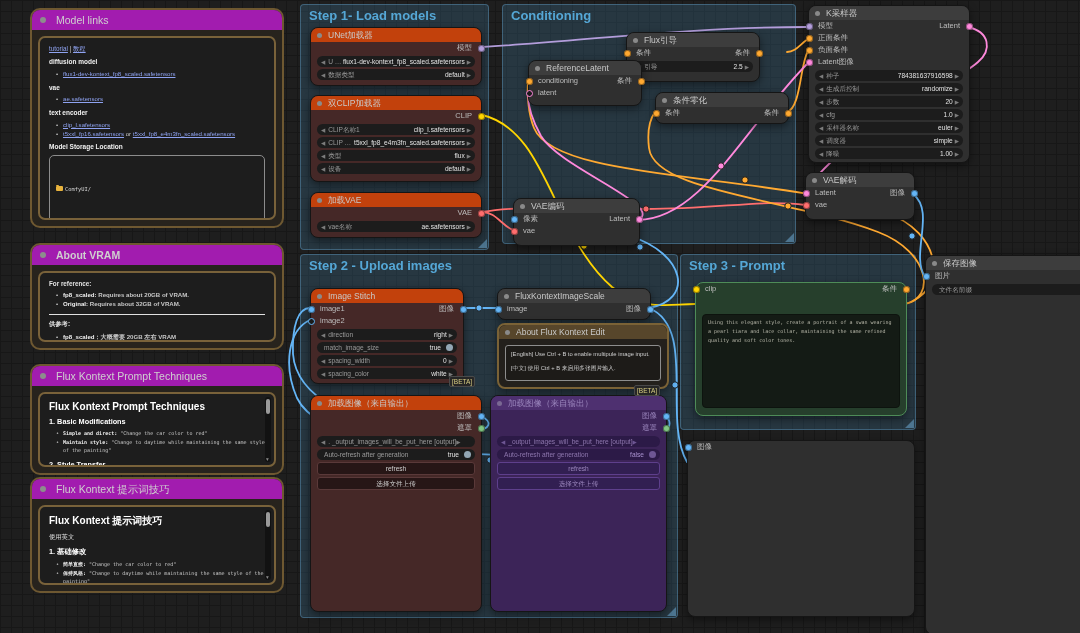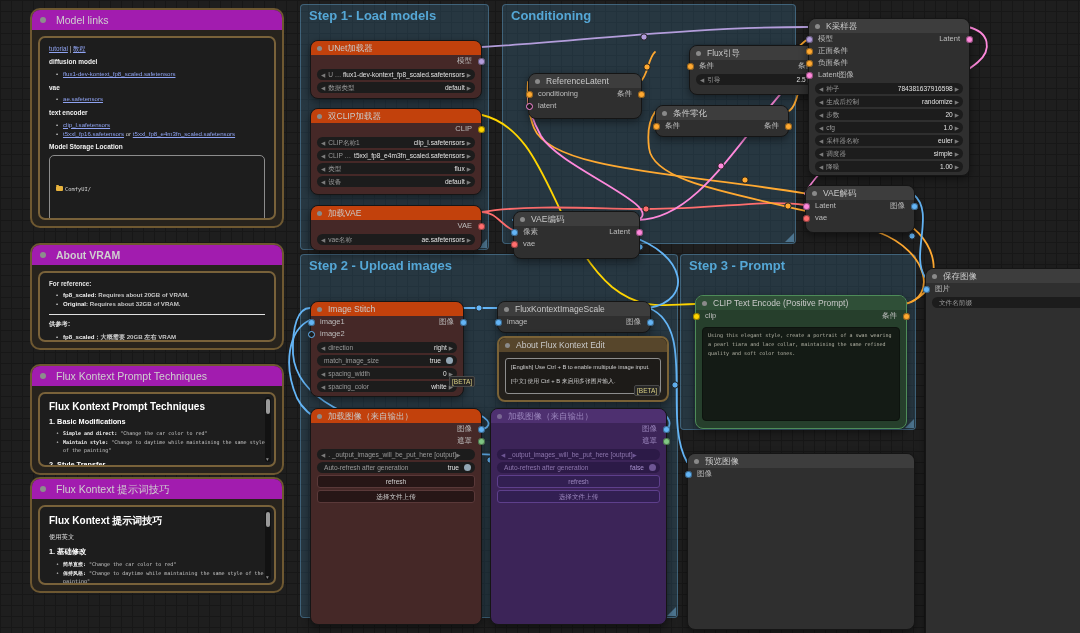--- a/index.html
+++ b/index.html
@@ -8,21 +8,21 @@
     background-image:linear-gradient(#171717 1px,transparent 1px),linear-gradient(90deg,#171717 1px,transparent 1px);
     background-size:11px 11px;
     font-family:"Liberation Sans",sans-serif;}
   
   .group{position:absolute;z-index:1;background:rgba(59,105,138,.33);border:1px solid rgba(96,154,194,.45);border-radius:4px;}
   .gtitle{position:absolute;left:8px;top:3px;font-size:13px;font-weight:bold;color:#55a7d6;white-space:nowrap;}
   .group::after{content:"";position:absolute;right:1px;bottom:1px;border-left:9px solid transparent;border-bottom:9px solid rgba(110,170,210,.55);}
   
   #wires{position:absolute;left:0;top:0;z-index:2;}
   
-  .node{position:absolute;z-index:3;border-radius:8px;border:1px solid #151515;box-shadow:0 3px 8px rgba(0,0,0,.45);margin-top:13px;}
+  .node{position:absolute;z-index:3;border-radius:8px;border:1px solid #151515;box-shadow:0 3px 8px rgba(0,0,0,.45);}
   .hdr{height:14px;line-height:14px;border-radius:7px 7px 0 0;font-size:8.5px;color:#c9c9c9;padding-left:17px;position:relative;white-space:nowrap;overflow:hidden;}
   .hdr::before{content:"";position:absolute;left:6px;top:4.5px;width:5px;height:5px;border-radius:50%;background:#8a8a8a;}
   .maroon{background:#452827;}.maroon .hdr{background:#c2410c;}
   .gray{background:#2f2f2f;}.gray .hdr{background:#3d3d3d;}
   .green{background:#263f2c;border:1px solid #4e8c58;}.green .hdr{background:#2f4f37;}
   .purple{background:#3c2458;}.purple .hdr{background:#4e3070;color:#9b86bd;}
   .purple .hdr::before{background:#7a6893;}
   .notebox{background:#23201c;border:2px solid #7a6236;}.notebox .hdr{background:#57462b;}
   .prow{position:relative;height:12px;line-height:12px;font-size:7.5px;color:#bdbdbd;padding:0 9px;white-space:nowrap;}
   .prow .r{float:right;}
@@ -289,21 +289,21 @@
 
       <div class="widget">
         <span class="arr l"></span>
         <span class="lab">vae名称</span>
         <span class="val">ae.safetensors</span>
         <span class="arr r"></span>
       </div>
 
   </div>
 
-  <div class="node gray" style="left:689px;top:32px;width:132px;height:48px;">
+  <div class="node gray" style="left:626px;top:32px;width:132px;height:48px;">
     <div class="hdr">Flux引导</div>
     <div class="prow"><span>条件</span>
       <span class="r">条件</span>
       <span class="pdot in c-cond"></span>
       <span class="pdot out c-cond"></span></div>
 
       <div class="widget">
         <span class="arr l"></span>
         <span class="lab">引导</span>
         <span class="val">2.5</span>
@@ -522,27 +522,25 @@
         <span class="knob"></span>
       </div>
     <div class="widget btn">refresh</div>
     <div class="widget btn">选择文件上传</div>
   </div>
 
   <div class="beta" style="left:449px;top:376px;">[BETA]</div>
   <div class="beta" style="left:634px;top:385px;">[BETA]</div>
 
   <div class="node green" style="left:695px;top:282px;width:210px;height:132px;">
-    <div class="hdr">CLIP Text Encode (Positive Prompt)</div>
     <div class="prow"><span>clip</span>
       <span class="r">条件</span>
       <span class="pdot in c-clip"></span>
       <span class="pdot out c-cond"></span></div>
     <div class="gta" style="top:31px;bottom:7px;">Using this elegant style, create a portrait of a swan wearing a pearl tiara and lace collar, maintaining the same refined quality and soft color tones.</div>
   </div>
 
   <div class="node gray" style="left:687px;top:440px;width:226px;height:175px;">
-    <div class="hdr">预览图像</div>
     <div class="prow"><span>图像</span>
       <span class="pdot in c-image"></span></div>
   </div>
 
 </div>
 
 </body></html>

